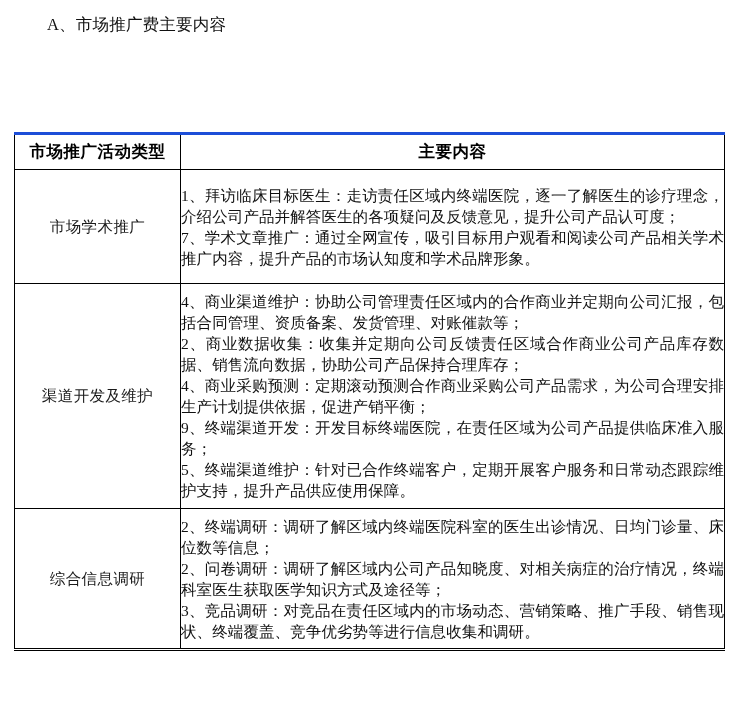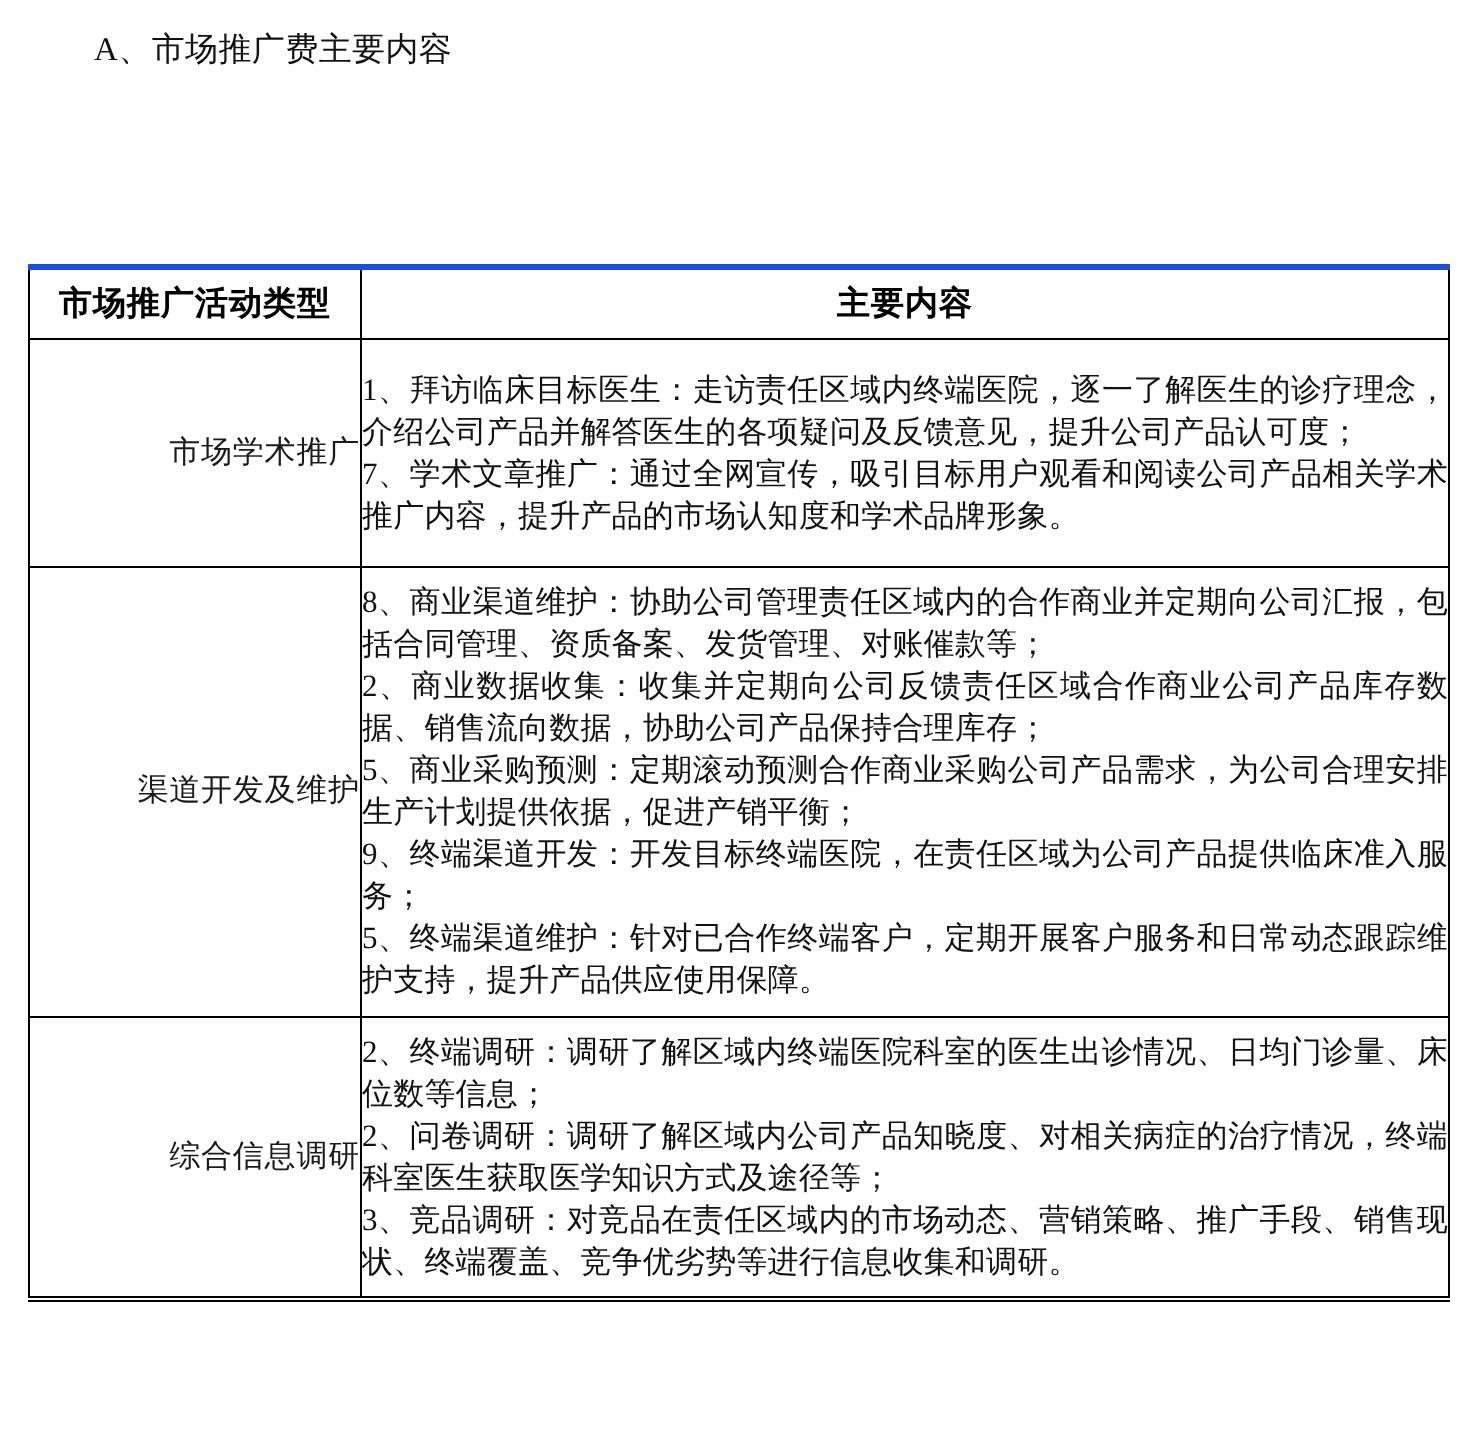--- a/index.html
+++ b/index.html
@@ -76,21 +76,21 @@
     text-align: center;
     letter-spacing: 0.5px;
     color: #000;
   }
   
   .promo-table tbody tr:last-child td {
     border-bottom: 3px double #000;
   }
 
   .cell-type {
-    text-align: right;
+    text-align: center;
     font-size: 15.5px;
     line-height: 28px;
     letter-spacing: 0.4px;
     color: #1a1a1a;
     padding: 4px 6px;
   }
 
   .cell-content {
     text-align: justify;
     text-justify: inter-ideograph;
@@ -138,23 +138,23 @@
           <tr data-row="0">
             <td class="cell-type">市场学术推广</td>
             <td class="cell-content">
               <p>1、拜访临床目标医生：走访责任区域内终端医院，逐一了解医生的诊疗理念，介绍公司产品并解答医生的各项疑问及反馈意见，提升公司产品认可度；</p>
               <p>7、学术文章推广：通过全网宣传，吸引目标用户观看和阅读公司产品相关学术推广内容，提升产品的市场认知度和学术品牌形象。</p>
             </td>
           </tr>
           <tr data-row="1">
             <td class="cell-type">渠道开发及维护</td>
             <td class="cell-content">
-              <p>8、商业渠道维护：协助公司管理责任区域内的合作商业并定期向公司汇报，包括合同管理、资质备案、发货管理、对账催款等；</p>
+              <p>4、商业渠道维护：协助公司管理责任区域内的合作商业并定期向公司汇报，包括合同管理、资质备案、发货管理、对账催款等；</p>
               <p>2、商业数据收集：收集并定期向公司反馈责任区域合作商业公司产品库存数据、销售流向数据，协助公司产品保持合理库存；</p>
-              <p>5、商业采购预测：定期滚动预测合作商业采购公司产品需求，为公司合理安排生产计划提供依据，促进产销平衡；</p>
+              <p>4、商业采购预测：定期滚动预测合作商业采购公司产品需求，为公司合理安排生产计划提供依据，促进产销平衡；</p>
               <p>9、终端渠道开发：开发目标终端医院，在责任区域为公司产品提供临床准入服务；</p>
               <p>5、终端渠道维护：针对已合作终端客户，定期开展客户服务和日常动态跟踪维护支持，提升产品供应使用保障。</p>
             </td>
           </tr>
           <tr data-row="2">
             <td class="cell-type">综合信息调研</td>
             <td class="cell-content">
               <p>2、终端调研：调研了解区域内终端医院科室的医生出诊情况、日均门诊量、床位数等信息；</p>
               <p>2、问卷调研：调研了解区域内公司产品知晓度、对相关病症的治疗情况，终端科室医生获取医学知识方式及途径等；</p>
               <p>3、竞品调研：对竞品在责任区域内的市场动态、营销策略、推广手段、销售现状、终端覆盖、竞争优劣势等进行信息收集和调研。</p>

